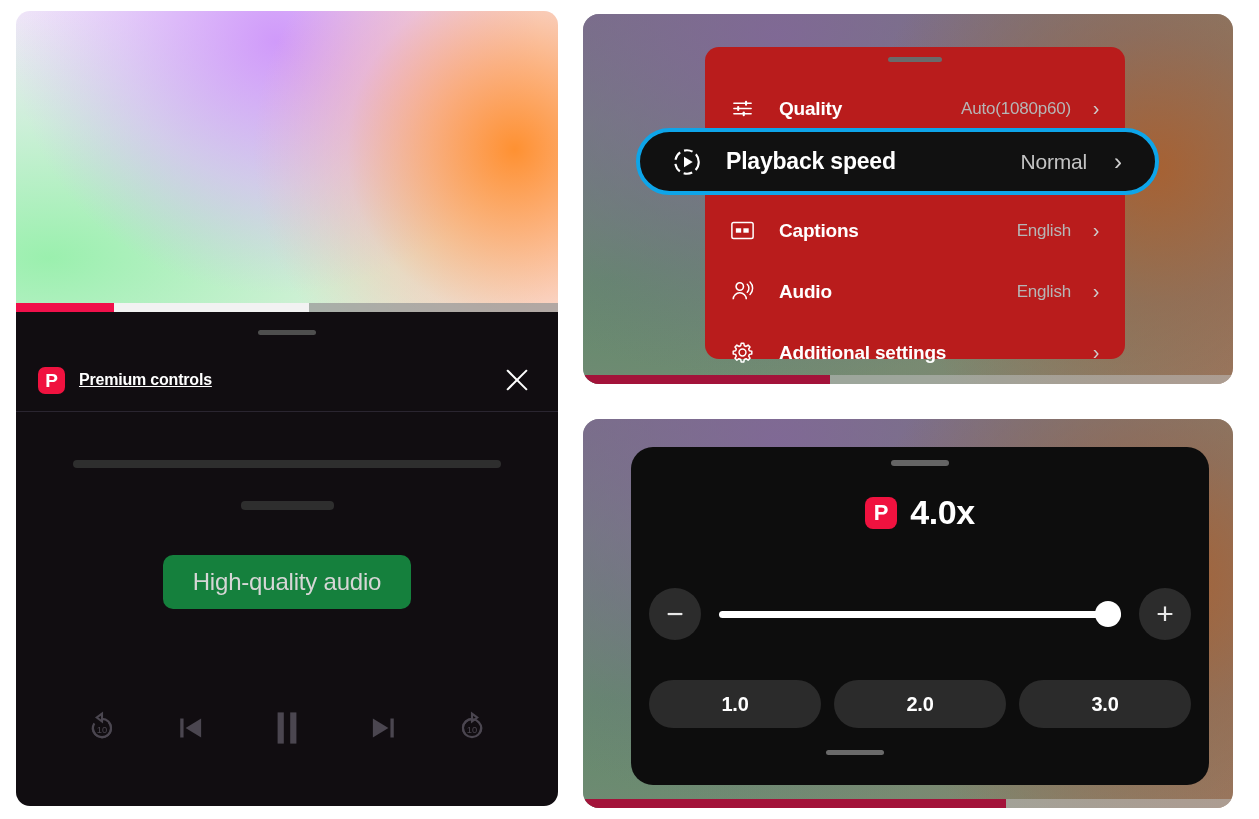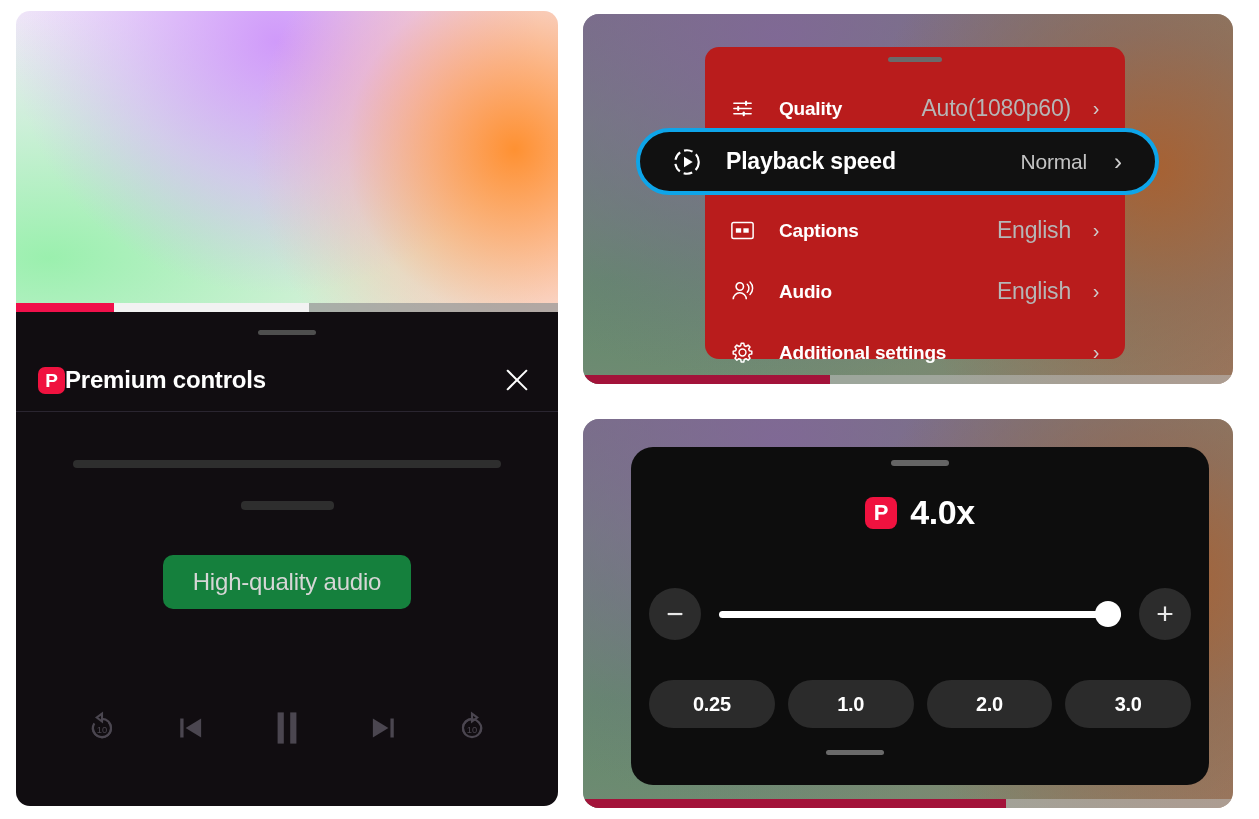--- a/index.html
+++ b/index.html
@@ -40,22 +40,22 @@
   #premium-header{
     display:flex;align-items:center;height:62px;padding:0 24px 0 22px;
     margin-top:14px;
   }
   #premium-badge{
     width:27px;height:27px;border-radius:7px;background:#f0123f;
     color:#fff;font-weight:bold;font-size:19px;line-height:27px;text-align:center;
     flex:0 0 auto;
   }
   #premium-title{
-    color:#ffffff;font-size:24px;font-weight:bold;
-    letter-spacing:-0.2px;flex:1 1 auto;
+    color:#ffffff;font-size:16px;font-weight:bold;margin-left:14px;
+    letter-spacing:-0.2px;flex:1 1 auto;text-decoration:underline;
   }
   #close-btn{
     width:34px;height:34px;position:relative;flex:0 0 auto;cursor:pointer;
   }
   #close-btn::before,#close-btn::after{
     content:"";position:absolute;left:3px;top:16px;width:28px;height:2px;background:#ffffff;
   }
   #close-btn::before{transform:rotate(45deg);}
   #close-btn::after{transform:rotate(-45deg);}
   #header-divider{height:1px;background:#2a2530;margin:0;}
@@ -96,21 +96,21 @@
   #settings-grab{margin-top:10px;width:54px;height:5px;background:#6a6a6a;}
   .menu-row{
     display:flex;align-items:center;height:61px;padding:0 22px 0 26px;
     box-sizing:border-box;cursor:pointer;
   }
   .menu-icon{width:30px;flex:0 0 30px;display:flex;align-items:center;justify-content:flex-start;}
   .menu-label{
     color:#ffffff;font-size:19px;font-weight:bold;margin-left:18px;flex:1 1 auto;
     letter-spacing:-0.2px;
   }
-  .menu-value{color:#b6b6b6;font-size:23px;margin-right:18px;letter-spacing:-0.2px;}
+  .menu-value{color:#b6b6b6;font-size:17px;margin-right:18px;letter-spacing:-0.2px;}
   .chev{color:#cfcfcf;font-size:20px;width:14px;text-align:center;font-weight:300;}
 
   
   #playback-speed-row{
     position:absolute;left:53px;top:114px;width:523px;height:67px;
     background:#111111;border:4px solid #0ea5e9;border-radius:34px;
     display:flex;align-items:center;padding:0 30px 0 32px;box-sizing:border-box;
     cursor:pointer;
   }
   #playback-speed-row .menu-label{font-size:23px;margin-left:22px;}
@@ -353,21 +353,20 @@
         <div id="speed-slider">
           <div id="slider-track"></div>
           <div id="slider-thumb"></div>
         </div>
         <div class="round-btn">
           <span>+</span>
         </div>
       </div>
 
       <div id="chip-row">
-        <div class="chip">0.25</div>
         <div class="chip">1.0</div>
         <div class="chip">2.0</div>
         <div class="chip">3.0</div>
       </div>
 
       <div id="bottom-indicator"></div>
     </div>
 
     <div class="seek-bar" id="speed-seek">
       <div class="seek-played-dim" style="width:65%"></div>

